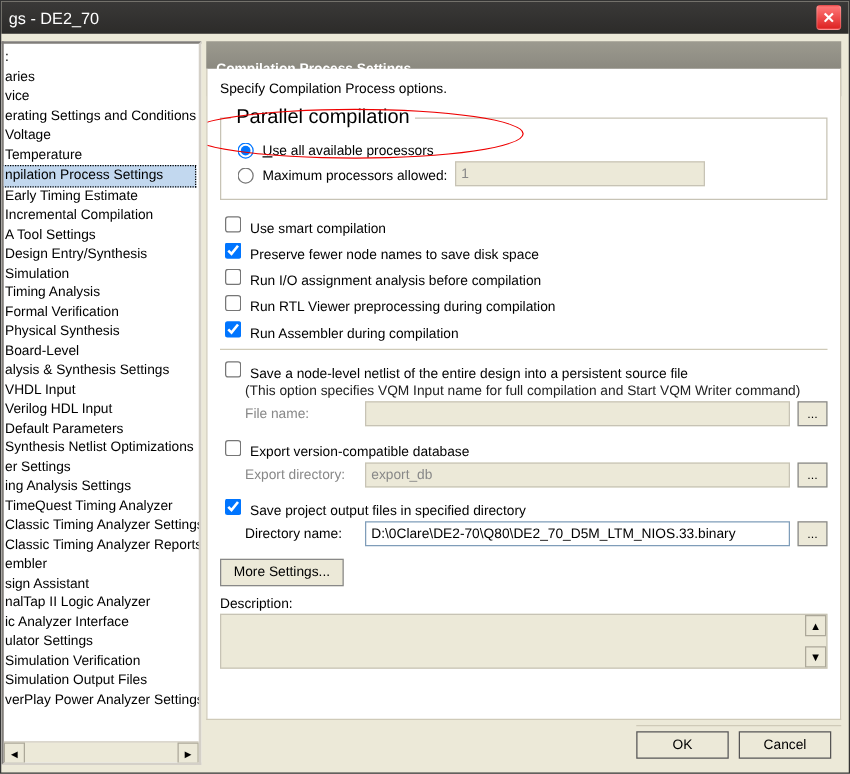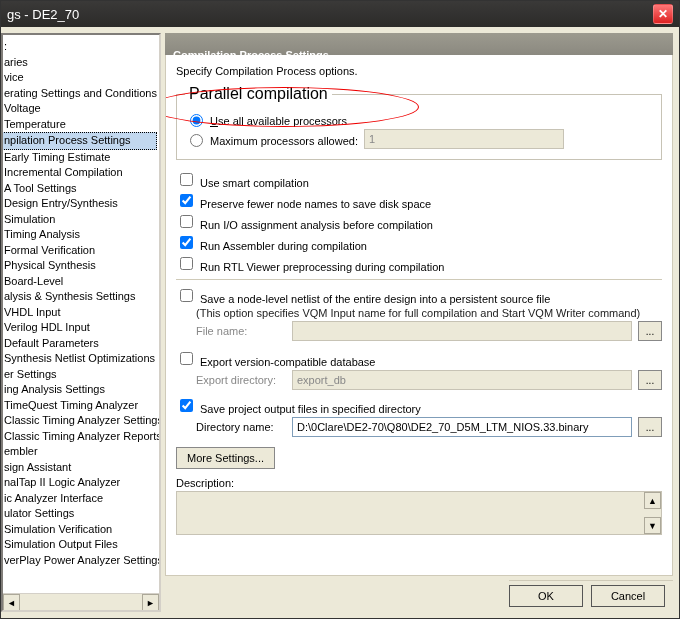--- a/index.html
+++ b/index.html
@@ -290,28 +290,28 @@
           </label>
         </div>
       <div class="row">
           <label>
             <input type="checkbox" style="">
             <span>Run I/O assignment analysis before compilation</span>
           </label>
         </div>
       <div class="row">
           <label>
+            <input type="checkbox" style="">
+            <span>Run RTL Viewer preprocessing during compilation</span>
+          </label>
+        </div>
+      <div class="row">
+          <label>
             <input type="checkbox" checked="" style="">
             <span>Run Assembler during compilation</span>
-          </label>
-        </div>
-      <div class="row">
-          <label>
-            <input type="checkbox" style="">
-            <span>Run RTL Viewer preprocessing during compilation</span>
           </label>
         </div>
 
       <div style="border-top:1px solid #cfcab8;margin:6px 0"></div>
 
       <div class="row">
           <label>
             <input type="checkbox" style="">
             <span>Save a node-level netlist of the entire design into a persistent source file</span>
           </label>

